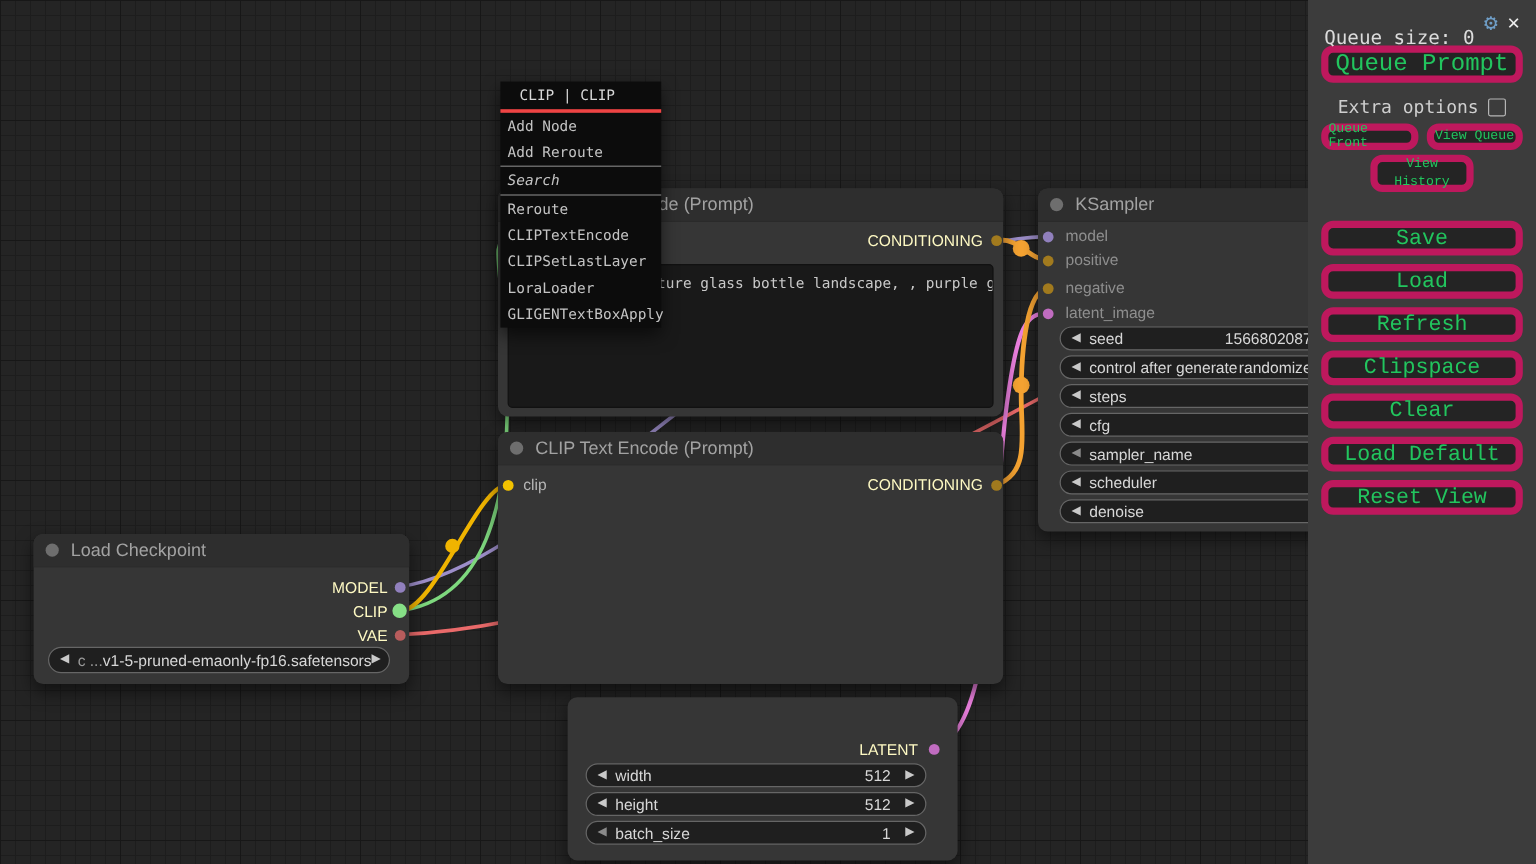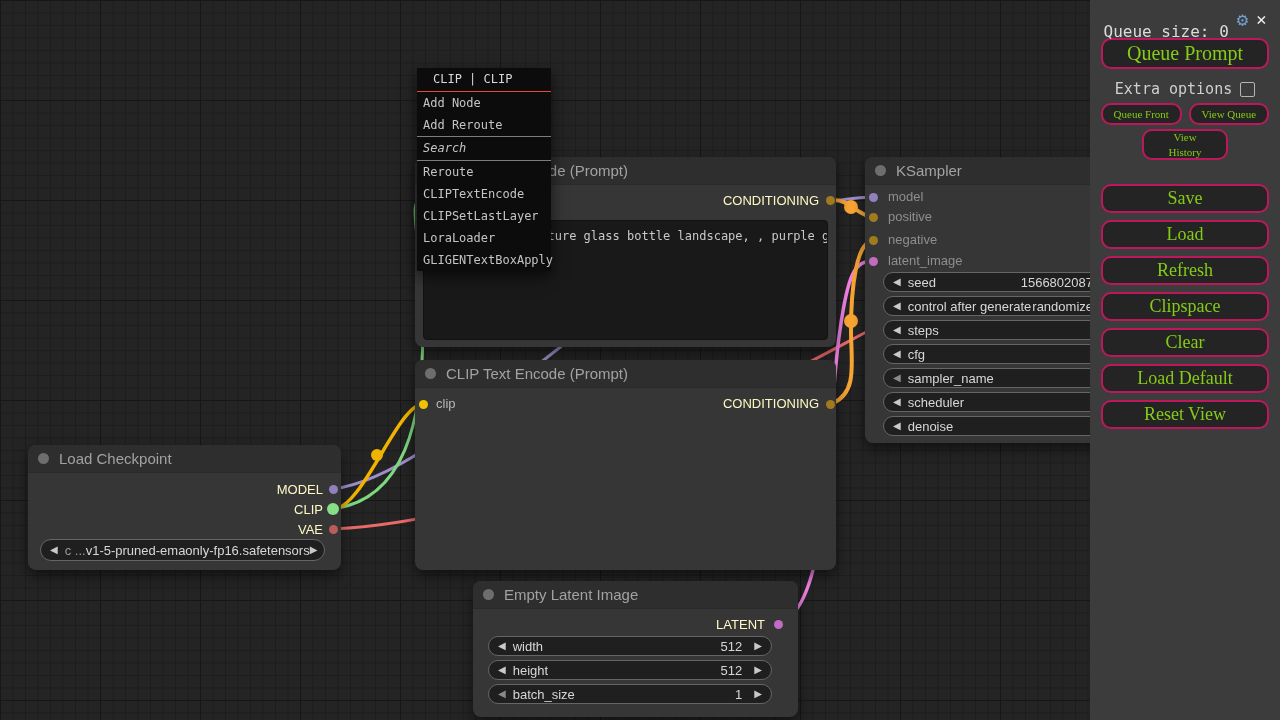--- a/index.html
+++ b/index.html
@@ -38,34 +38,34 @@
   .wcenter{margin:0 auto;}
   .ta{position:absolute;background:#191919;border:1px solid #111;border-radius:4px;
       color:#c9c9c9;font-family:"DejaVu Sans Mono",monospace;font-size:12px;
       padding:8px;overflow:hidden;white-space:pre;box-sizing:border-box;}
   .ta .shift{display:inline-block;margin-left:-29px;}
   
   #ctxmenu{position:absolute;left:417px;top:68px;width:134px;background:#0c0c0c;
            z-index:5;font-family:"DejaVu Sans Mono",monospace;font-size:12px;
            color:#c4c4c4;box-shadow:0 6px 14px rgba(0,0,0,.6);}
   #ctxmenu .mhead{height:23px;line-height:23px;padding-left:16px;color:#d8d8d8;
-                  border-bottom:1px solid #ef4444;}
+                  border-bottom:3px solid #ef4444;}
   #ctxmenu .mitem{height:22px;line-height:22px;padding-left:6px;cursor:pointer;}
   #ctxmenu .msep{border-top:1px solid #7d7d7d;}
   
   #sidebar{position:absolute;right:0;top:0;width:190px;height:720px;background:#3c3c3c;
            z-index:20;font-family:"DejaVu Sans Mono",monospace;color:#d9d9d9;
            box-sizing:border-box;padding:0 11px;}
   .qrow{display:flex;align-items:center;justify-content:center;gap:8px;height:38px;}
   .qlabel{font-size:16px;color:#dcdcdc;margin-top:24px;}
   .gear{font-size:19px;color:#6f9ec7;line-height:1;cursor:pointer;}
   .xclose{font-size:17px;color:#ededed;font-weight:bold;line-height:1;cursor:pointer;}
-  .sbtn{background:#242424;border:2px solid #be185d;border-radius:10px;color:#84cc16;
+  .sbtn{background:#242424;border:6px solid #be185d;border-radius:10px;color:#22c55e;
         display:flex;align-items:center;justify-content:center;cursor:pointer;
-        box-sizing:border-box;font-family:Liberation Serif, serif;}
+        box-sizing:border-box;font-family:Liberation Mono, monospace;}
   #queue-prompt{height:31px;font-size:20px;margin:0 0 9px 0;}
   .extra{display:flex;align-items:center;justify-content:center;gap:8px;height:22px;
          font-size:15px;color:#cfcfcf;margin-bottom:3px;}
   .chk{width:13px;height:13px;border:1.5px solid #b5b5b5;border-radius:2px;
        background:transparent;display:inline-block;cursor:pointer;}
   .smallrow{display:flex;gap:7px;margin-bottom:4px;}
   .smallrow .sbtn{flex:1;height:22px;font-size:11px;}
   #view-history{width:86px;height:31px;margin:0 auto 24px auto;font-size:11px;
                 line-height:1.35;text-align:center;white-space:pre-line;}
   .bigbtn{height:29px;font-size:18px;margin-bottom:7px;}
@@ -173,24 +173,20 @@
     <span class="dot" style="right: 3.5px; top: 79.5px; background: rgb(184, 92, 92);"></span>
     <div class="widget" style="left:12px;top:94px;width:285px;height:22px;border-radius:12px;">
       <span class="warr">◀</span>
       <span class="wlab" style="color:#9a9a9a;">c ...</span>
       <span class="wcenter">v1-5-pruned-emaonly-fp16.safetensors</span>
       <span class="warr">▶</span>
     </div>
   </div>
 
   <div class="node" style="left:473px;top:581px;width:325px;height:136px;">
-    <div class="ntitle">
-      <span class="tdot"></span>
-      <span>Empty Latent Image</span>
-    </div>
     <span class="outlab" style="right:33px;top:36px;">LATENT</span>
     <span class="dot" style="right: 15px; top: 38.5px; background: rgb(192, 108, 192);"></span>
     <div class="widget" style="left:15px;top:55px;width:284px;">
       <span class="warr">◀</span>
       <span class="wlab">width</span>
       <span class="wval">512</span>
       <span class="warr" style="margin-left:12px;">▶</span>
     </div>
     <div class="widget" style="left:15px;top:79px;width:284px;">
       <span class="warr">◀</span>

